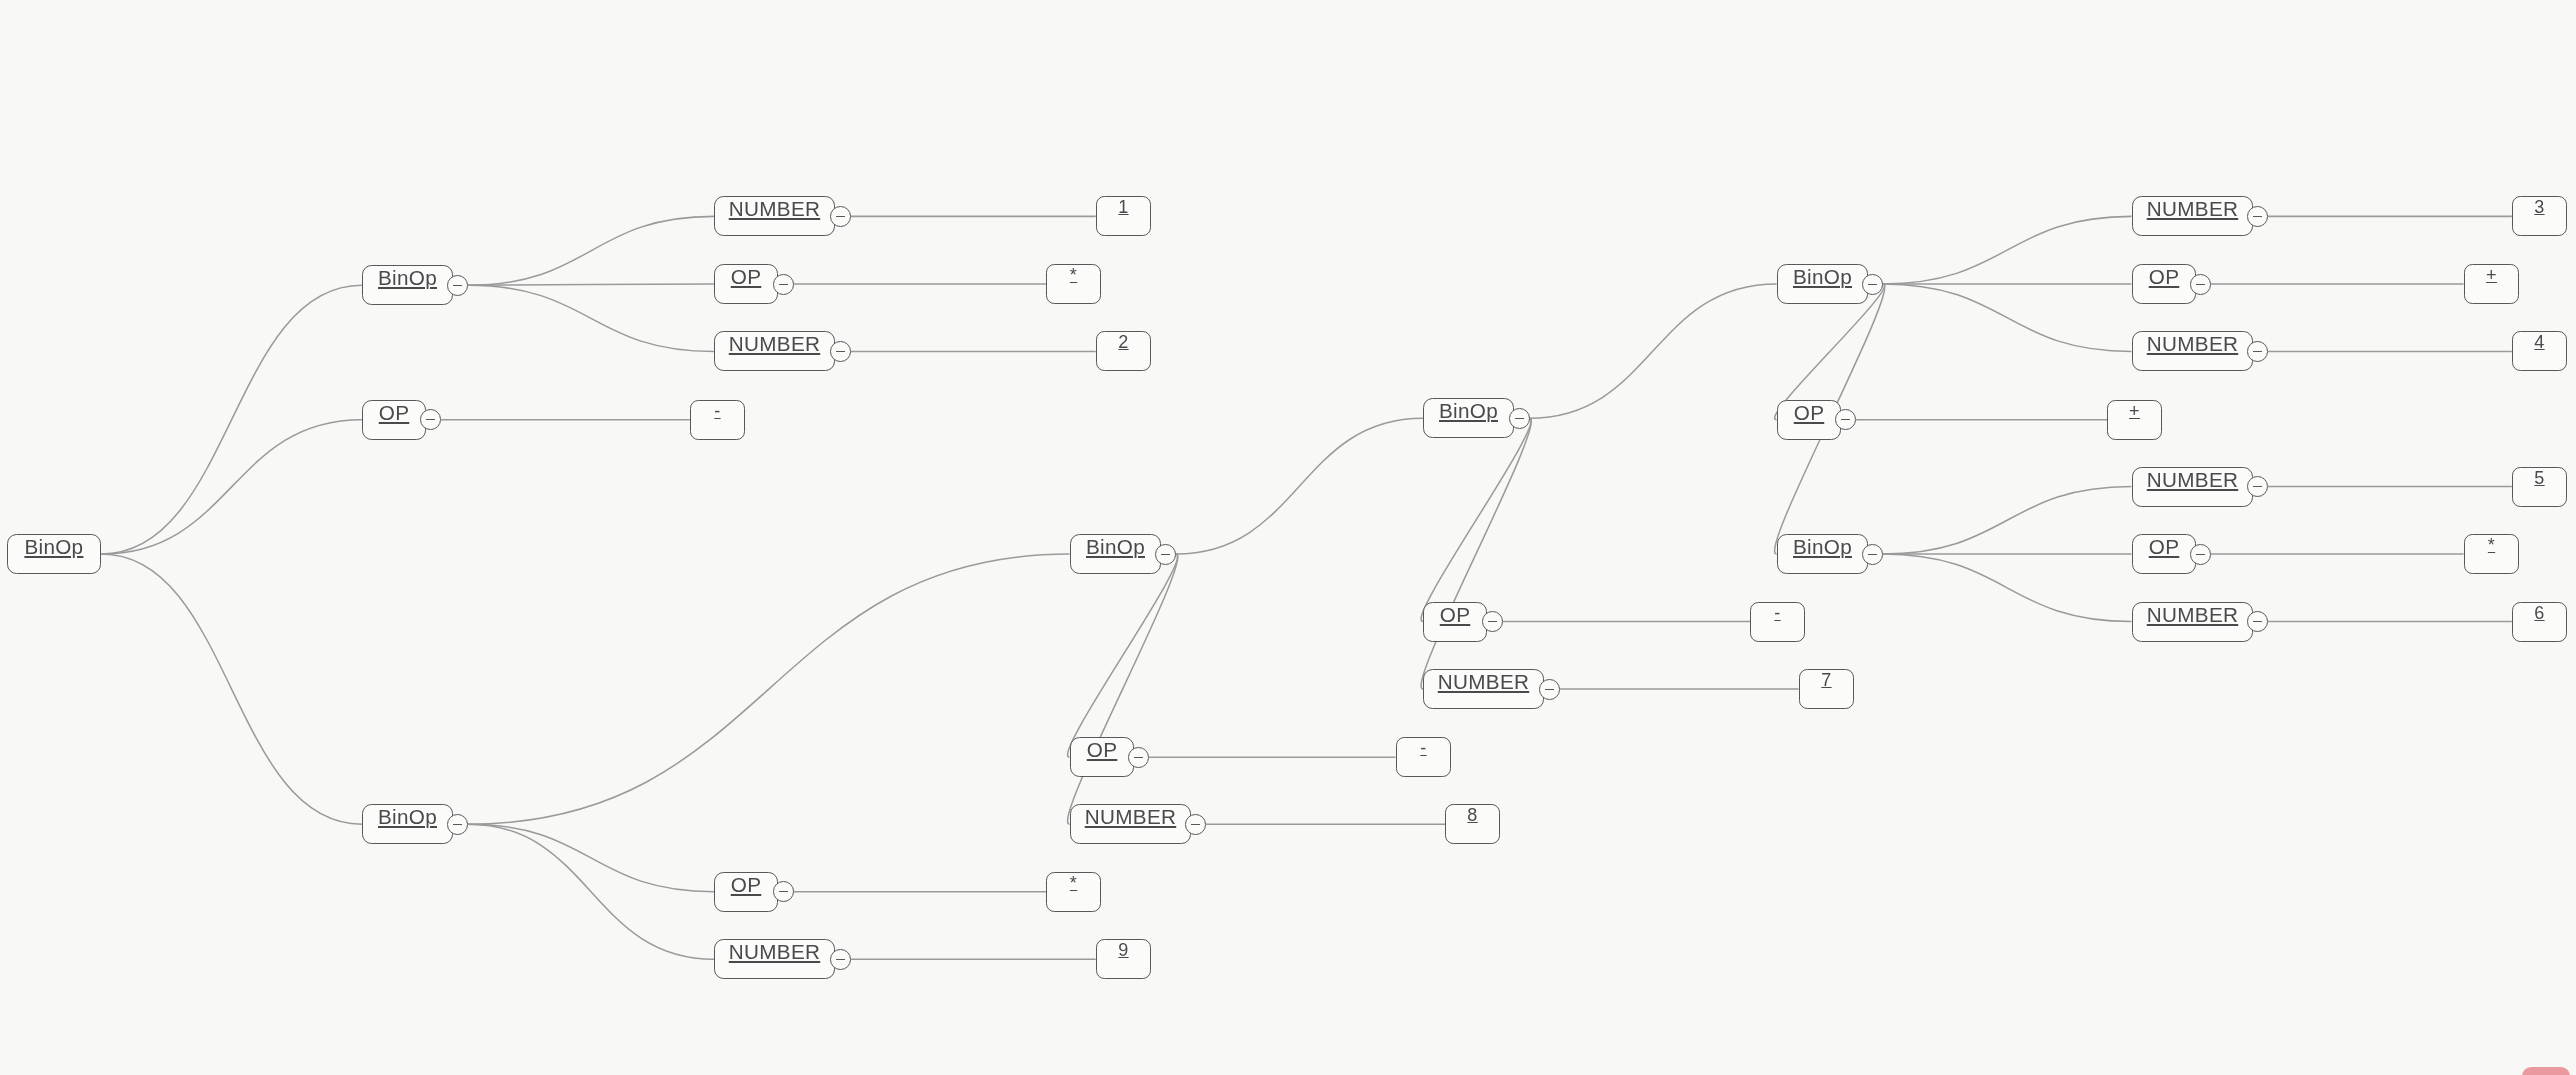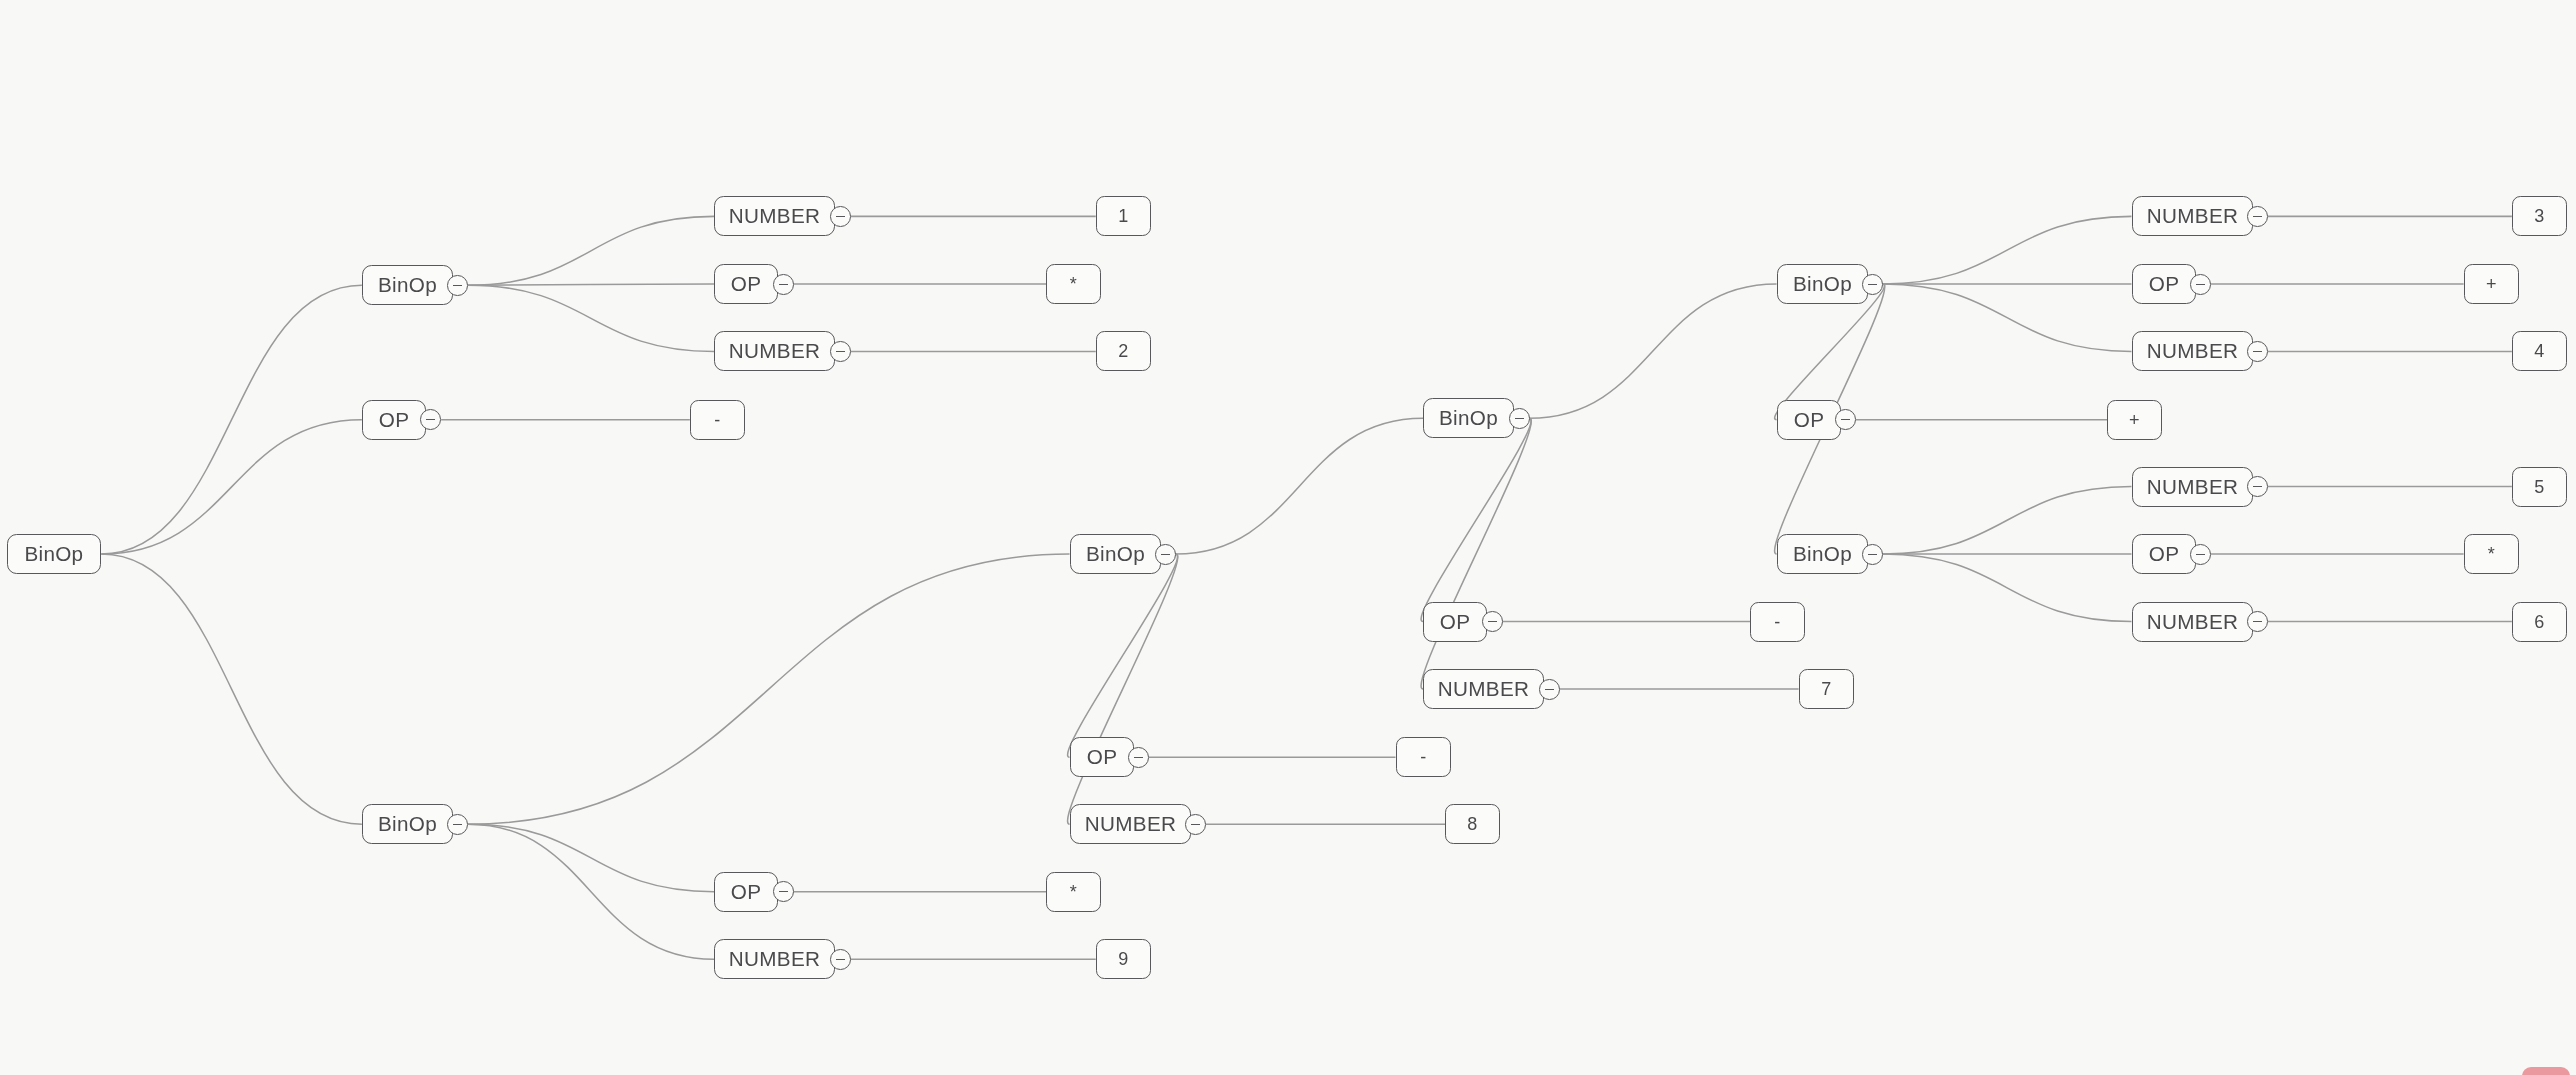--- a/index.html
+++ b/index.html
@@ -24,28 +24,28 @@
   }
   .edge {
     fill: none;
     stroke: #9a9a9a;
     stroke-width: 2.2;
   }
   .node {
     position: absolute;
     box-sizing: border-box;
     display: flex;
-    align-items: center;
     justify-content: center;
     background: #fbfbfa;
     border: 1.4px solid #58585a;
     border-radius: 9.6px;
     color: #4a4a4c;
     white-space: nowrap;
     letter-spacing: 0.3px;
+    text-decoration: underline;
   }
   .node.kind-root,
   .node.kind-binop,
   .node.kind-token {
     font-size: 20.7px;
     height: 40px;
   }
   .node.kind-value {
     font-size: 18px;
     height: 40px;

